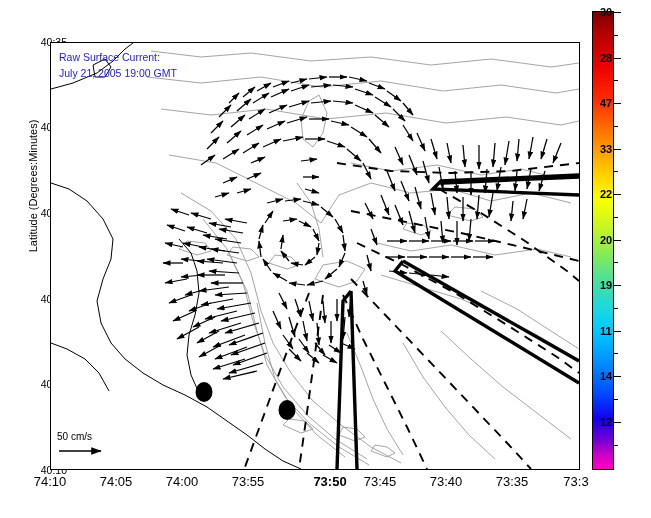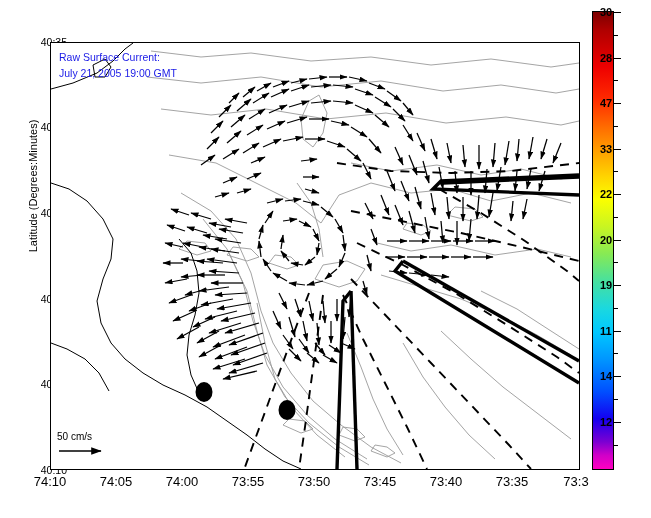--- a/index.html
+++ b/index.html
@@ -94,21 +94,21 @@
   <div class="ytickmark inner" style="top:299px;"></div>
   <div class="ytickmark inner" style="top:384px;"></div>
   <div class="ytickmark inner" style="top:469px;"></div>
 
   <div id="ylabel">Latitude (Degrees:Minutes)</div>
 
   <div class="xtick" style="left:18px;">74:10</div>
   <div class="xtick" style="left:84px;">74:05</div>
   <div class="xtick" style="left:150px;">74:00</div>
   <div class="xtick" style="left:216px;">73:55</div>
-  <div class="xtick" style="left:282px;">73:50</div>
+  <div class="xtick" style="left:298px;font-weight:bold;">73:50</div>
   <div class="xtick" style="left:348px;">73:45</div>
   <div class="xtick" style="left:414px;">73:40</div>
   <div class="xtick" style="left:480px;">73:35</div>
   <div class="xtick" style="left:544px;">73:3</div>
 
   <div class="xtickmark" style="left:50px;"></div>
   <div class="xtickmark" style="left:116px;"></div>
   <div class="xtickmark" style="left:182px;"></div>
   <div class="xtickmark" style="left:248px;"></div>
   <div class="xtickmark" style="left:314px;"></div>

